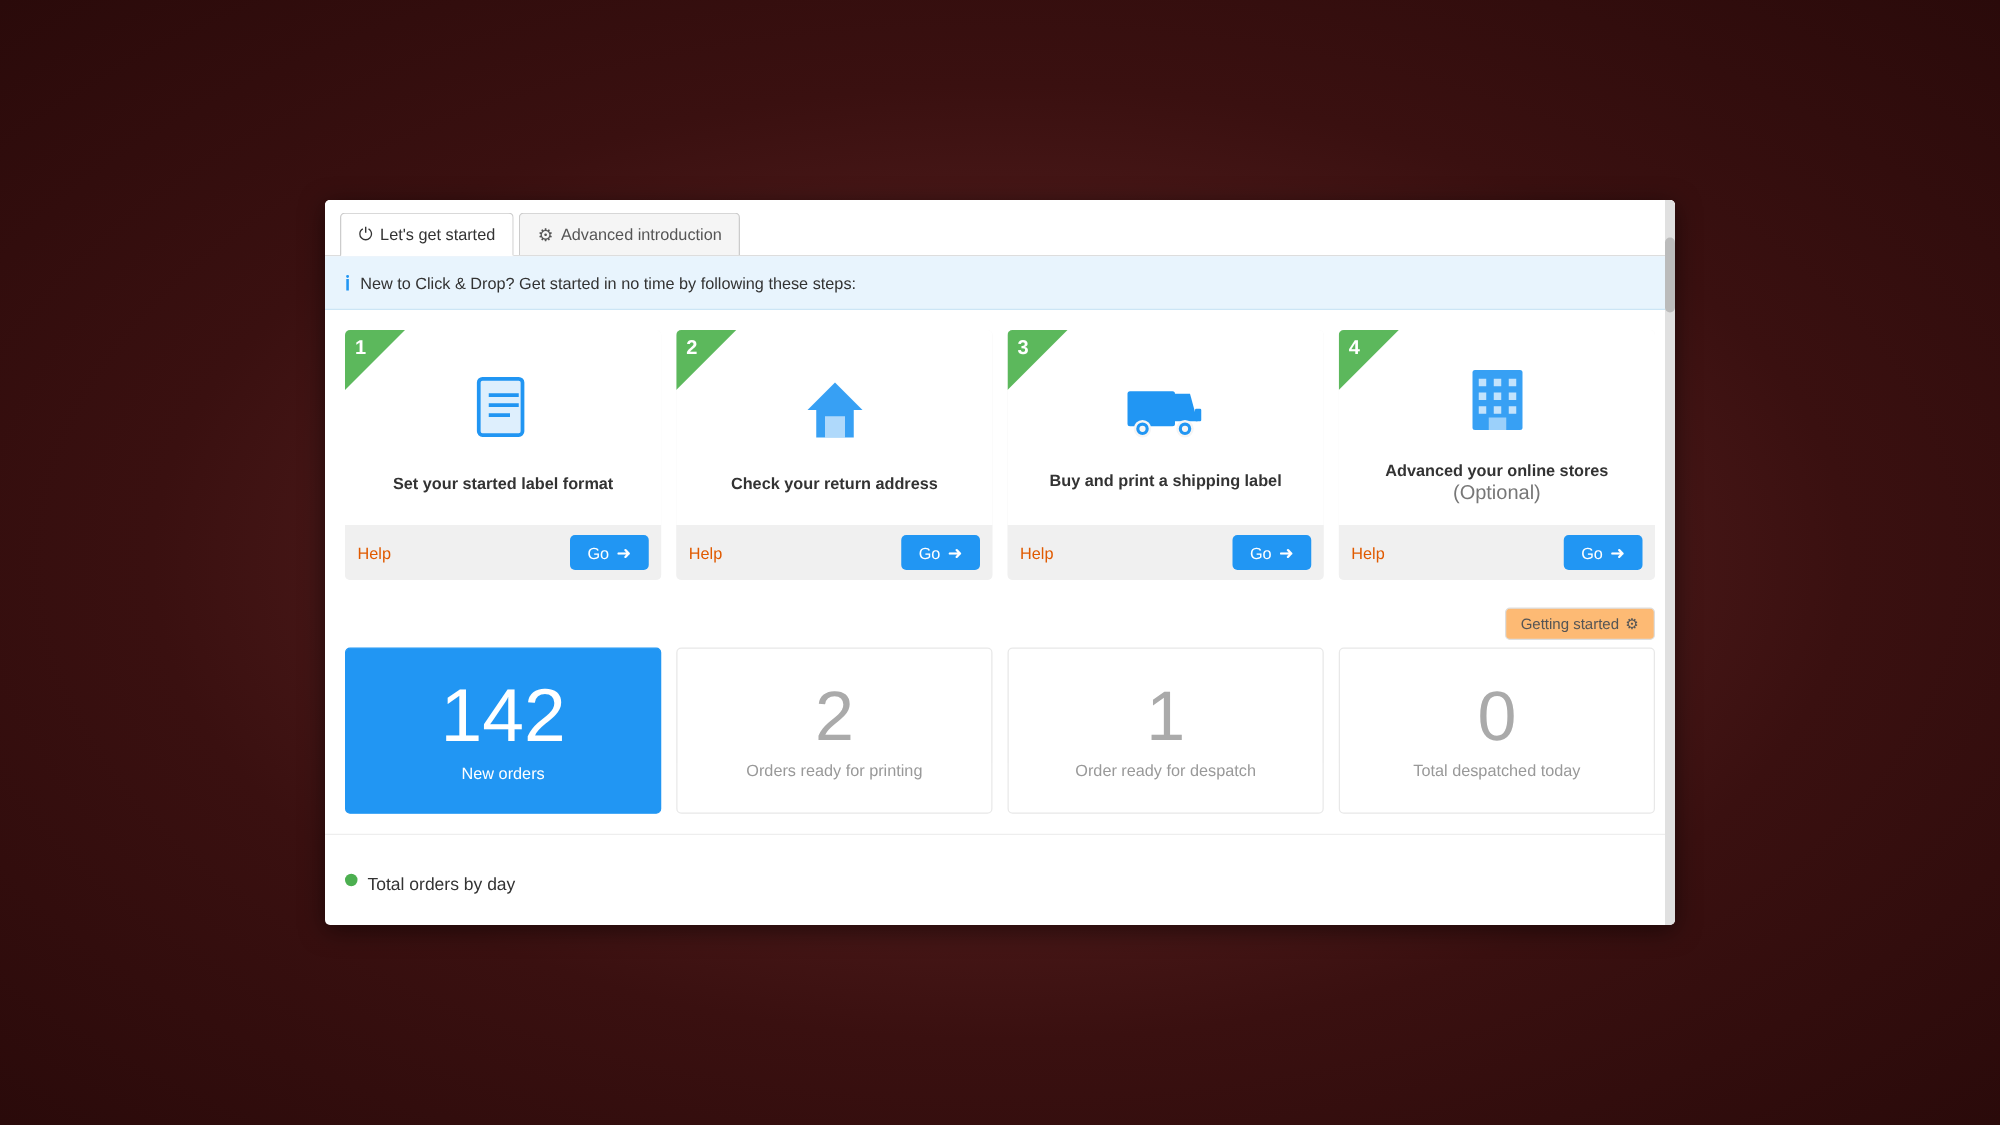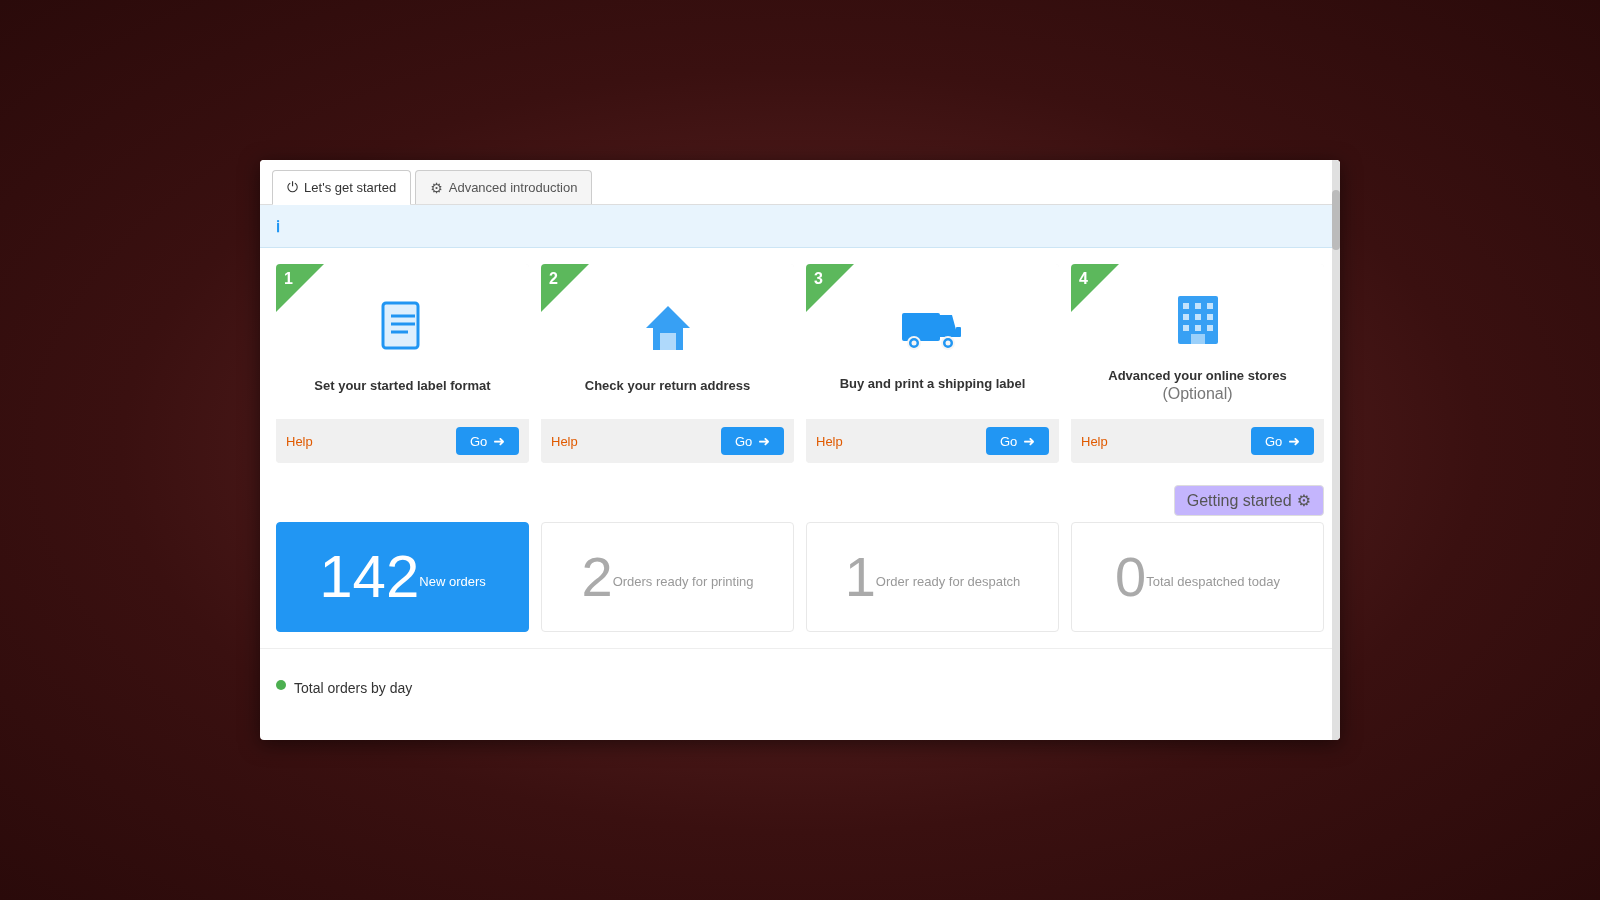--- a/index.html
+++ b/index.html
@@ -160,42 +160,42 @@
     }
     .go-btn-arrow { font-size: 14px; }
     
     .getting-started-bar {
       display: flex;
       justify-content: flex-end;
       padding: 6px 16px;
       background: #fff;
     }
     .getting-started-btn {
-      background: #c4b5fd;
+      background: #fdba74;
       border: 1px solid #ddd;
       border-radius: 4px;
       padding: 5px 12px;
-      font-size: 16px;
+      font-size: 12px;
       color: #555;
       cursor: pointer;
       display: flex;
       align-items: center;
       gap: 5px;
     }
     
     .stats-grid {
       display: grid;
       grid-template-columns: repeat(4, 1fr);
       gap: 12px;
       padding: 0 16px 16px;
     }
     .stat-card {
       border-radius: 4px;
       display: flex;
-      flex-direction: row;
+      flex-direction: column;
       align-items: center;
       justify-content: center;
       padding: 24px 16px;
       border: 1px solid #e8e8e8;
     }
     .stat-card.highlight {
       background: #2196F3;
       border-color: #2196F3;
     }
     .stat-number {
@@ -251,20 +251,21 @@
         <span>Let's get started</span>
       </div>
       <div class="tab">
         <span class="tab-icon">⚙</span>
         <span>Advanced introduction</span>
       </div>
     </div>
 
     <div class="info-bar">
       <span class="info-icon">ℹ</span>
+      <span>New to Click &amp; Drop? Get started in no time by following these steps:</span>
     </div>
 
     <div class="steps-grid">
 
       <div class="step-card">
         <div class="step-badge"></div>
         <span class="step-number">1</span>
         <div class="step-body">
           <div class="step-icon">
             <svg width="60" height="60" viewBox="0 0 60 60" fill="#2196F3">

